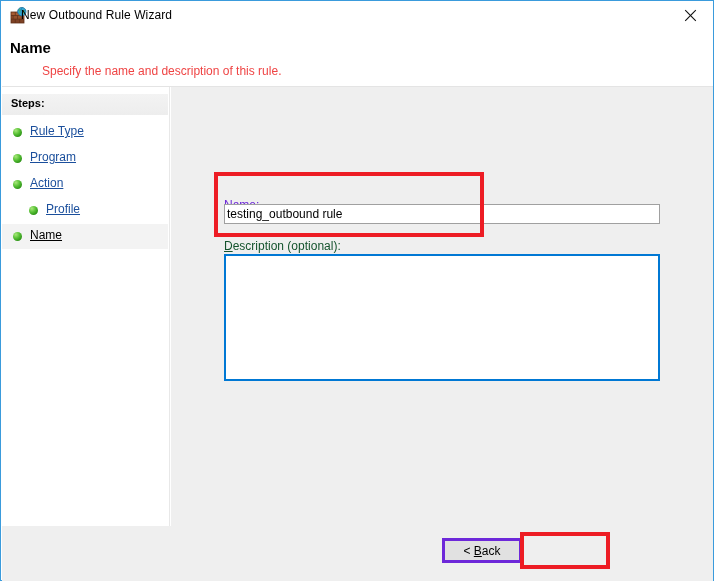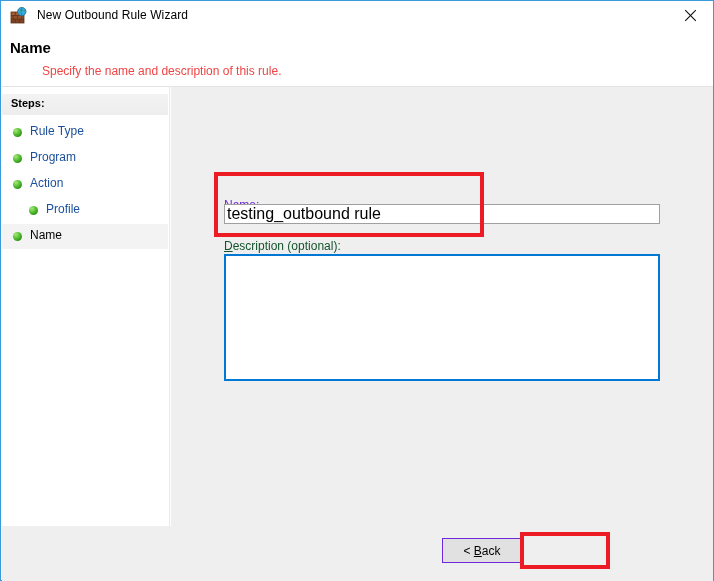--- a/index.html
+++ b/index.html
@@ -35,21 +35,21 @@
     height: 29px;
     background: #ffffff;
   }
   #titlebar-icon {
     position: absolute;
     left: 9px; top: 6px;
     width: 17px; height: 17px;
   }
   #titlebar-text {
     position: absolute;
-    left: 36px; top: 7px;
+    left: 20px; top: 7px;
     font-size: 12px;
     color: #000000;
     white-space: nowrap;
     letter-spacing: 0.1px;
   }
   #close-button {
     position: absolute;
     right: 0px; top: 0px;
     width: 45px; height: 29px;
     display: flex;
@@ -135,20 +135,21 @@
     width: 9px; height: 9px;
     border-radius: 50%;
     background: radial-gradient(circle at 32% 28%, #A8E87A 0%, #57C035 42%, #2E9417 75%, #1C7A0C 100%);
   }
   .step-label {
     position: absolute;
     left: 28px; top: 4px;
     font-size: 12px;
     color: #1B4F9C;
     white-space: nowrap;
+    text-decoration: underline;
   }
   .step-row.current .step-label {
     color: #000000;
   }
   #sidebar-divider {
     position: absolute;
     left: 167px; top: 0px;
     width: 1px;
     height: 493px;
     background: #E8E8E8;
@@ -173,21 +174,21 @@
   
   #name-input {
     position: absolute;
     left: 53px; top: 117px;
     width: 436px;
     height: 20px;
     box-sizing: border-box;
     border: 1px solid #A0A0A0;
     background: #ffffff;
     font-family: "Liberation Sans", sans-serif;
-    font-size: 16px;
+    font-size: 12px;
     color: #000000;
     padding: 0 2px;
     outline: none;
   }
 
   
   #desc-label {
     position: absolute;
     left: 53px; top: 152px;
     font-size: 12px;
@@ -217,21 +218,21 @@
     width: 711px;
     height: 55px;
     background: #EFEFEF;
   }
   .dlg-button {
     position: absolute;
     top: 12px;
     height: 25px;
     box-sizing: border-box;
     background: #E1E1E1;
-    border: 1px solid #6d28d9;
+    border: 3px solid #6d28d9;
     font-family: "Liberation Sans", sans-serif;
     font-size: 12px;
     color: #000000;
     display: flex;
     align-items: center;
     justify-content: center;
     cursor: default;
     padding: 0;
   }
   #btn-back   { left: 440px; width: 80px; }

